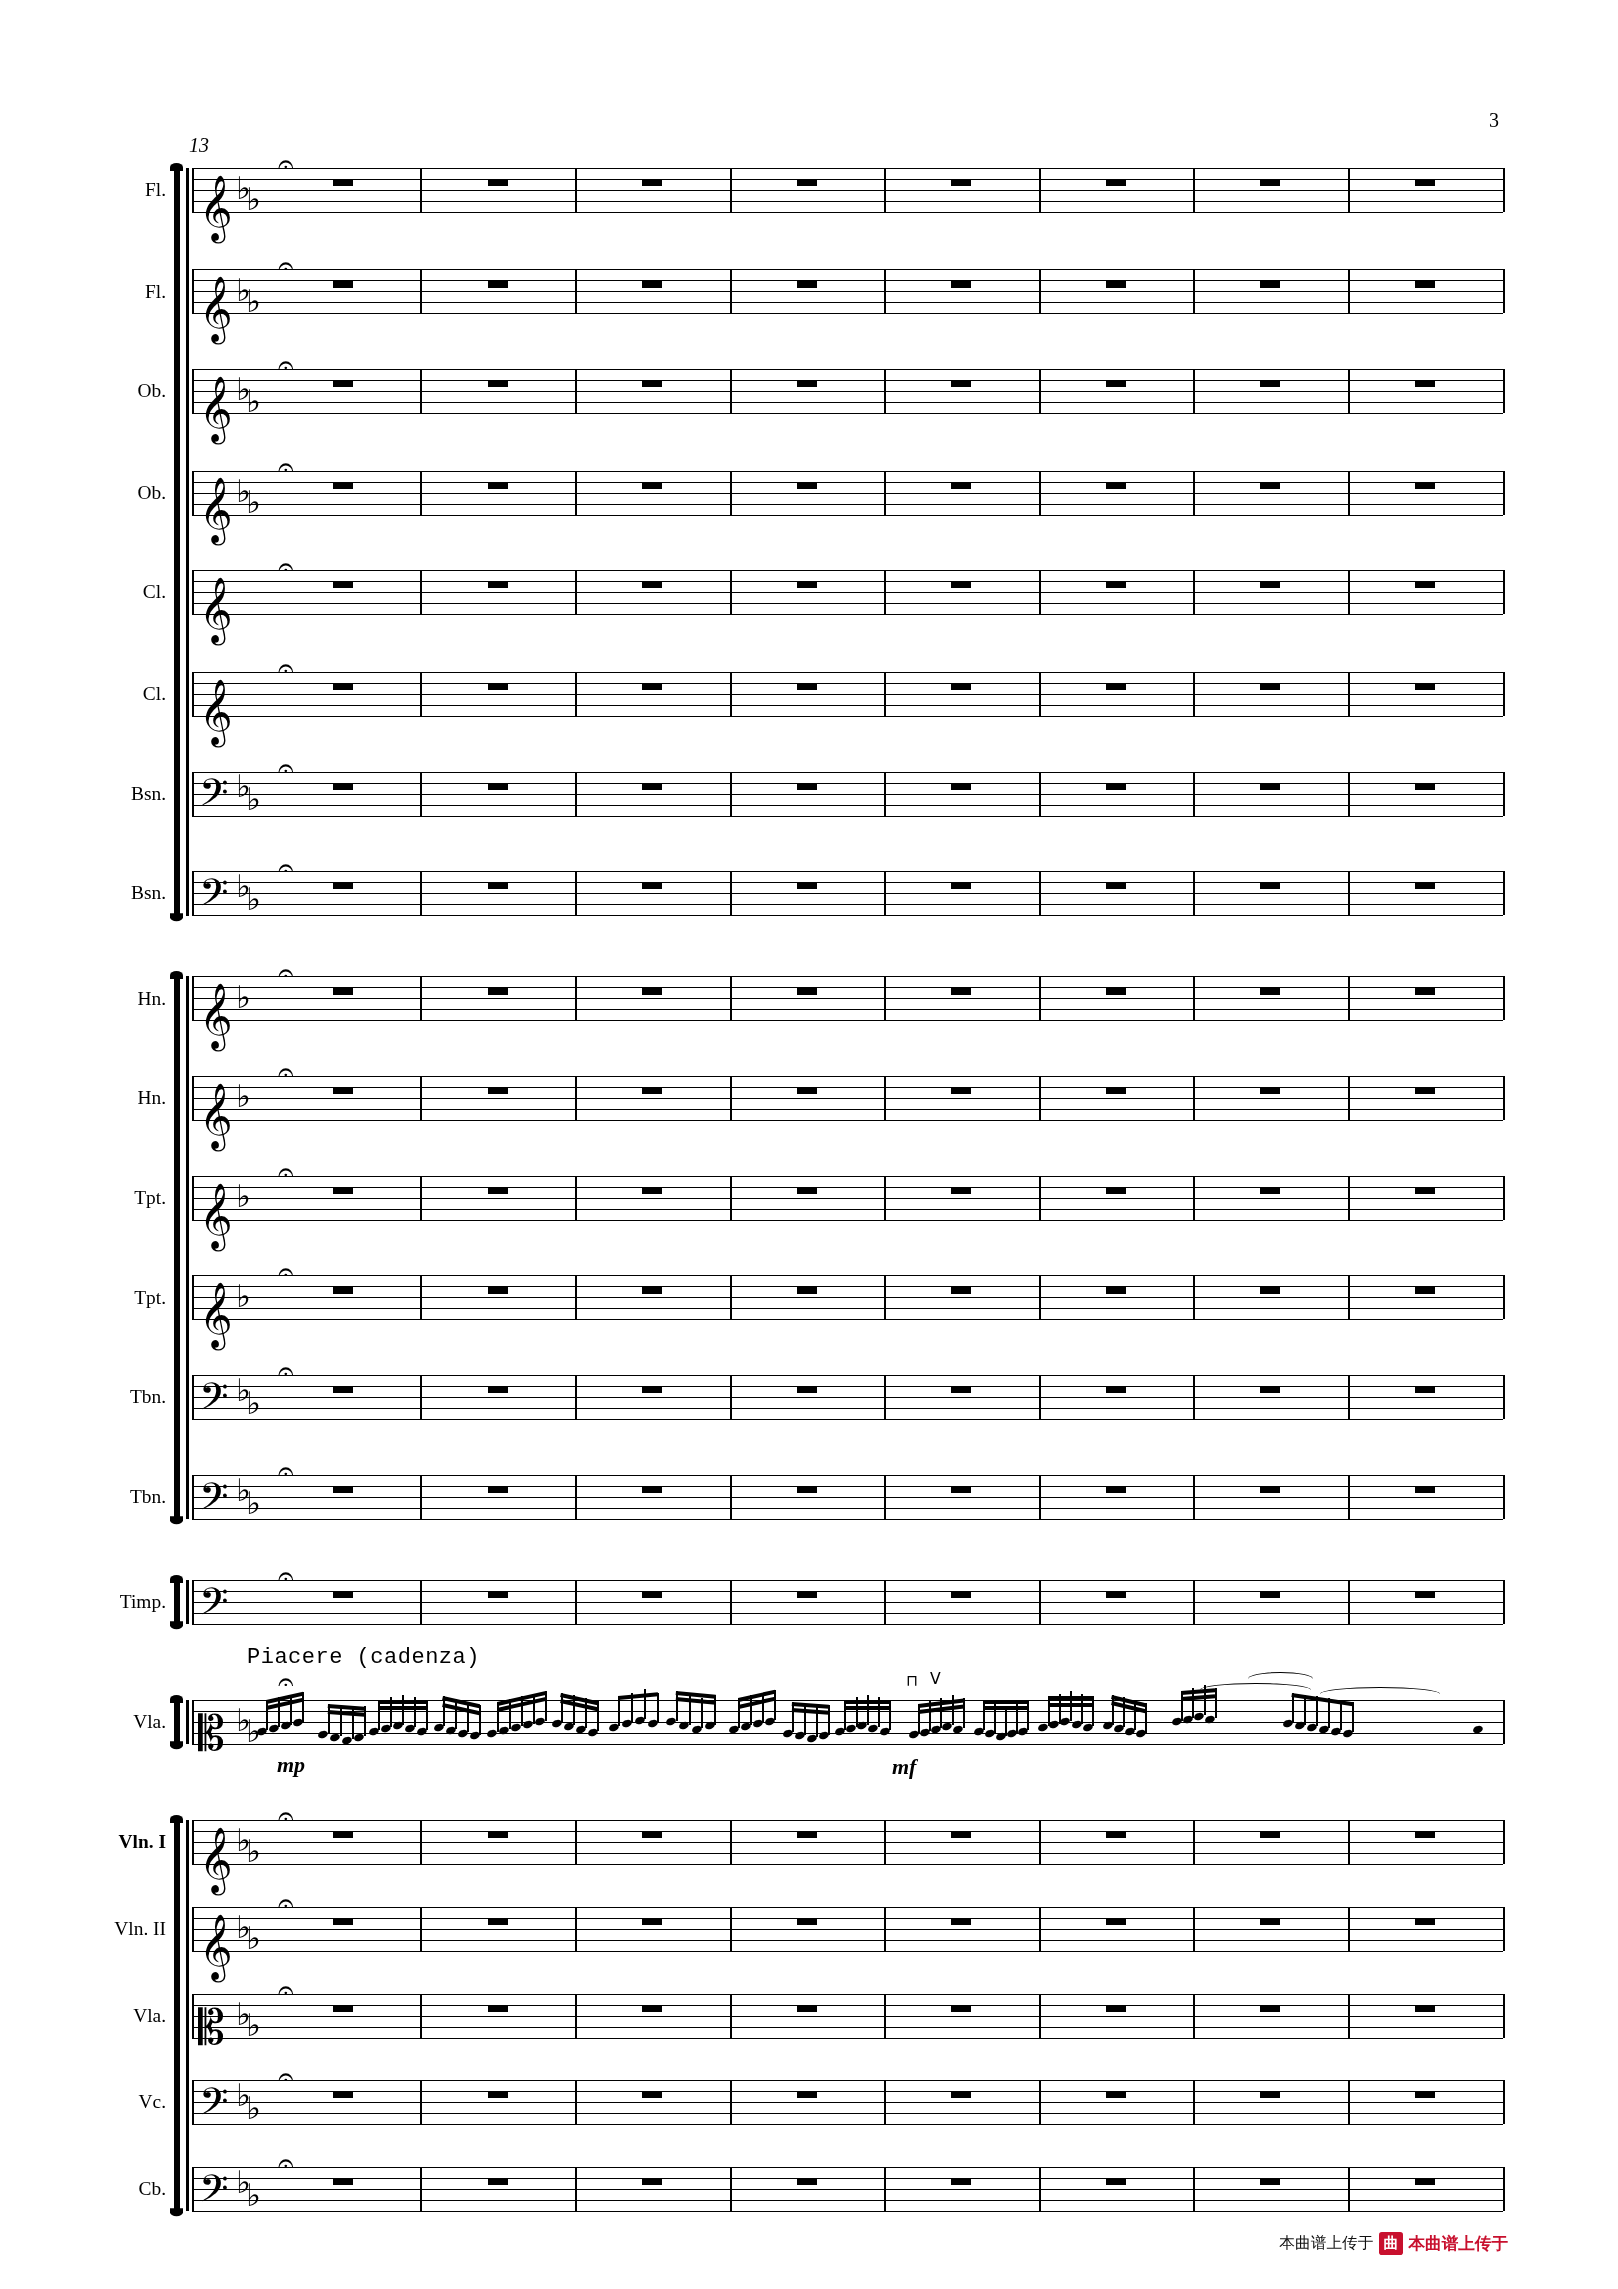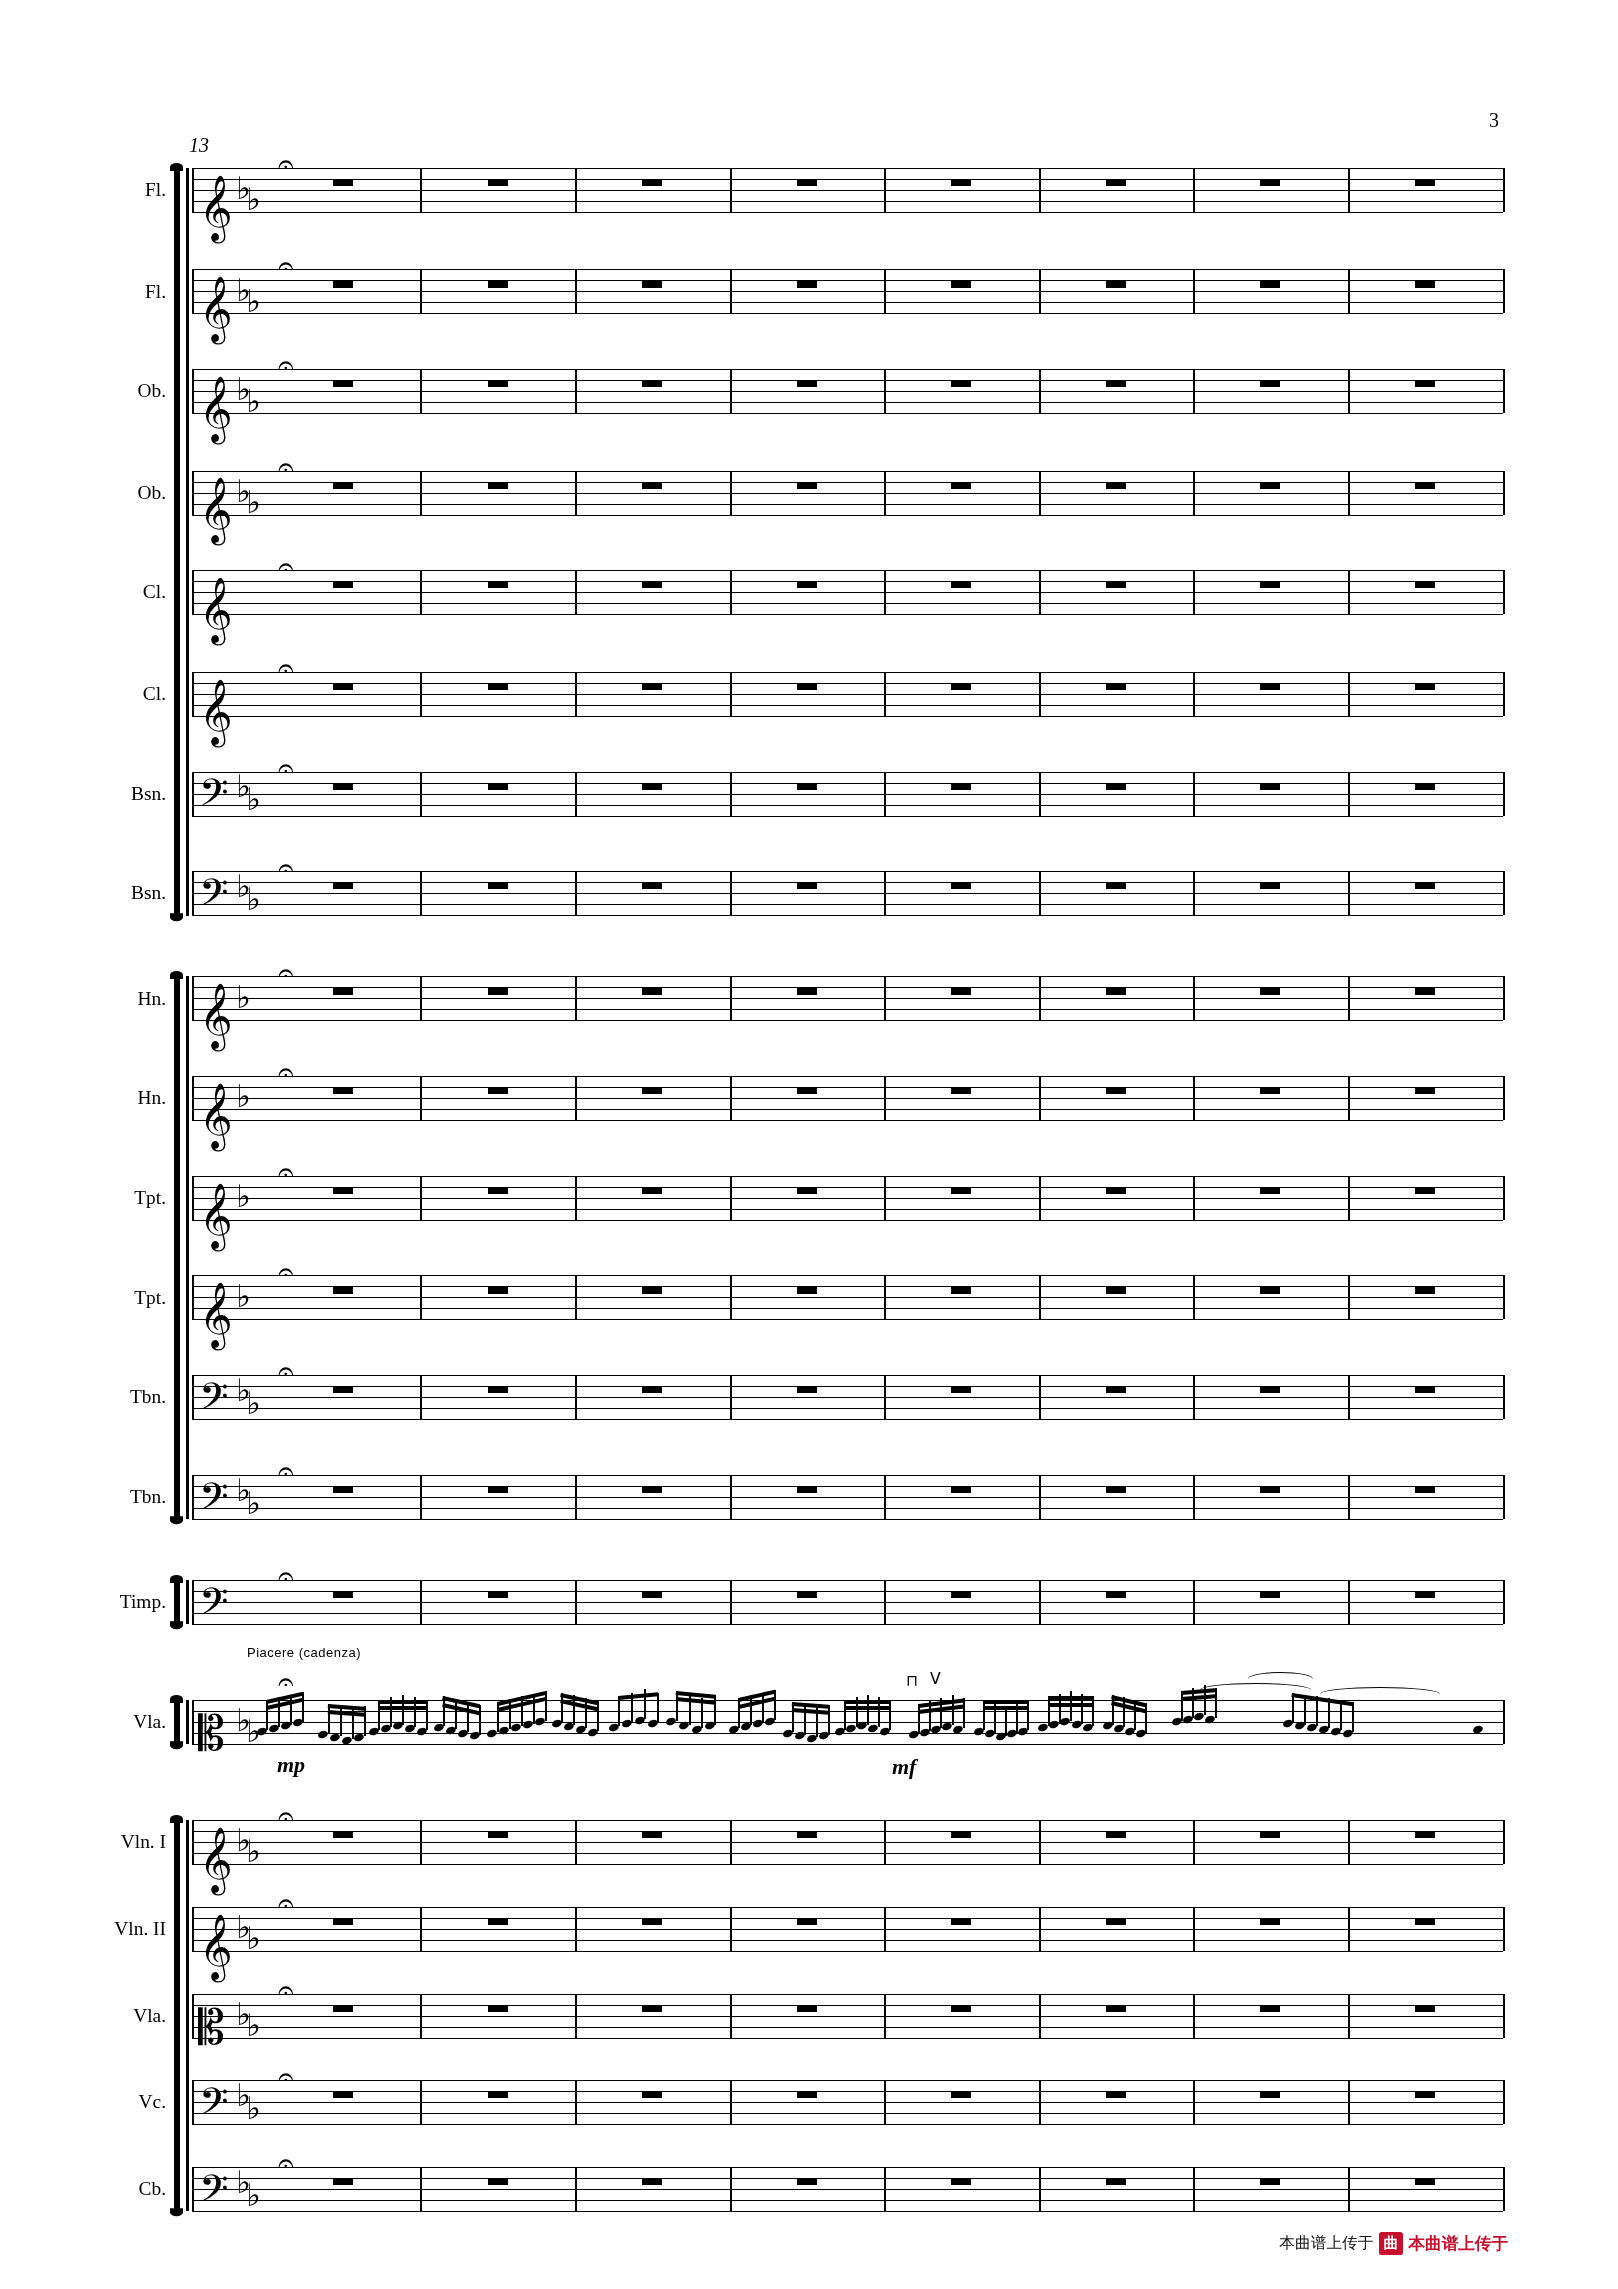--- a/index.html
+++ b/index.html
@@ -129,22 +129,22 @@
     background: #000;
   }
   .final-bar {
     position: absolute;
     width: 1.5px;
     background: #000;
   }
   
   .cadenza-text {
     position: absolute;
-    font-size: 13px;
-    font-family: Liberation Sans, sans-serif;
+    font-size: 22px;
+    font-family: Liberation Mono, monospace;
     letter-spacing: 0.5px;
   }
   .dyn {
     position: absolute;
     font-style: italic;
     font-weight: bold;
     font-size: 22px;
     font-family: "Liberation Serif", serif;
   }
   .notehead {
@@ -645,21 +645,21 @@
         <div class="line"></div>
         <div class="line"></div>
         <div class="line"></div>
         <div class="line"></div>
       </div>
       <div class="clef clef-c" style="left: 198px; top: 1733px;">𝄡</div>
       <div class="keysig" style="left: 236px; top: 1720px;">♭</div>
       <div class="keysig" style="left: 246px; top: 1731px;">♭</div>
       <div class="barline" style="left: 192px; top: 1700px; height: 44px;"></div>
       <div class="final-bar" style="left: 1503px; top: 1700px; height: 44px;"></div>
-      <div class="inst-label" style="top: 1831px;">Vln. I</div>
+      <div class="inst-label" style="top: 1831px; font-weight: bold;">Vln. I</div>
       <div class="staff" style="top: 1820px;">
         <div class="line"></div>
         <div class="line"></div>
         <div class="line"></div>
         <div class="line"></div>
         <div class="line"></div>
       </div>
       <div class="clef clef-g" style="left: 199px; top: 1859px;">𝄞</div>
       <div class="keysig" style="left: 236px; top: 1840px;">♭</div>
       <div class="keysig" style="left: 246px; top: 1851px;">♭</div>

